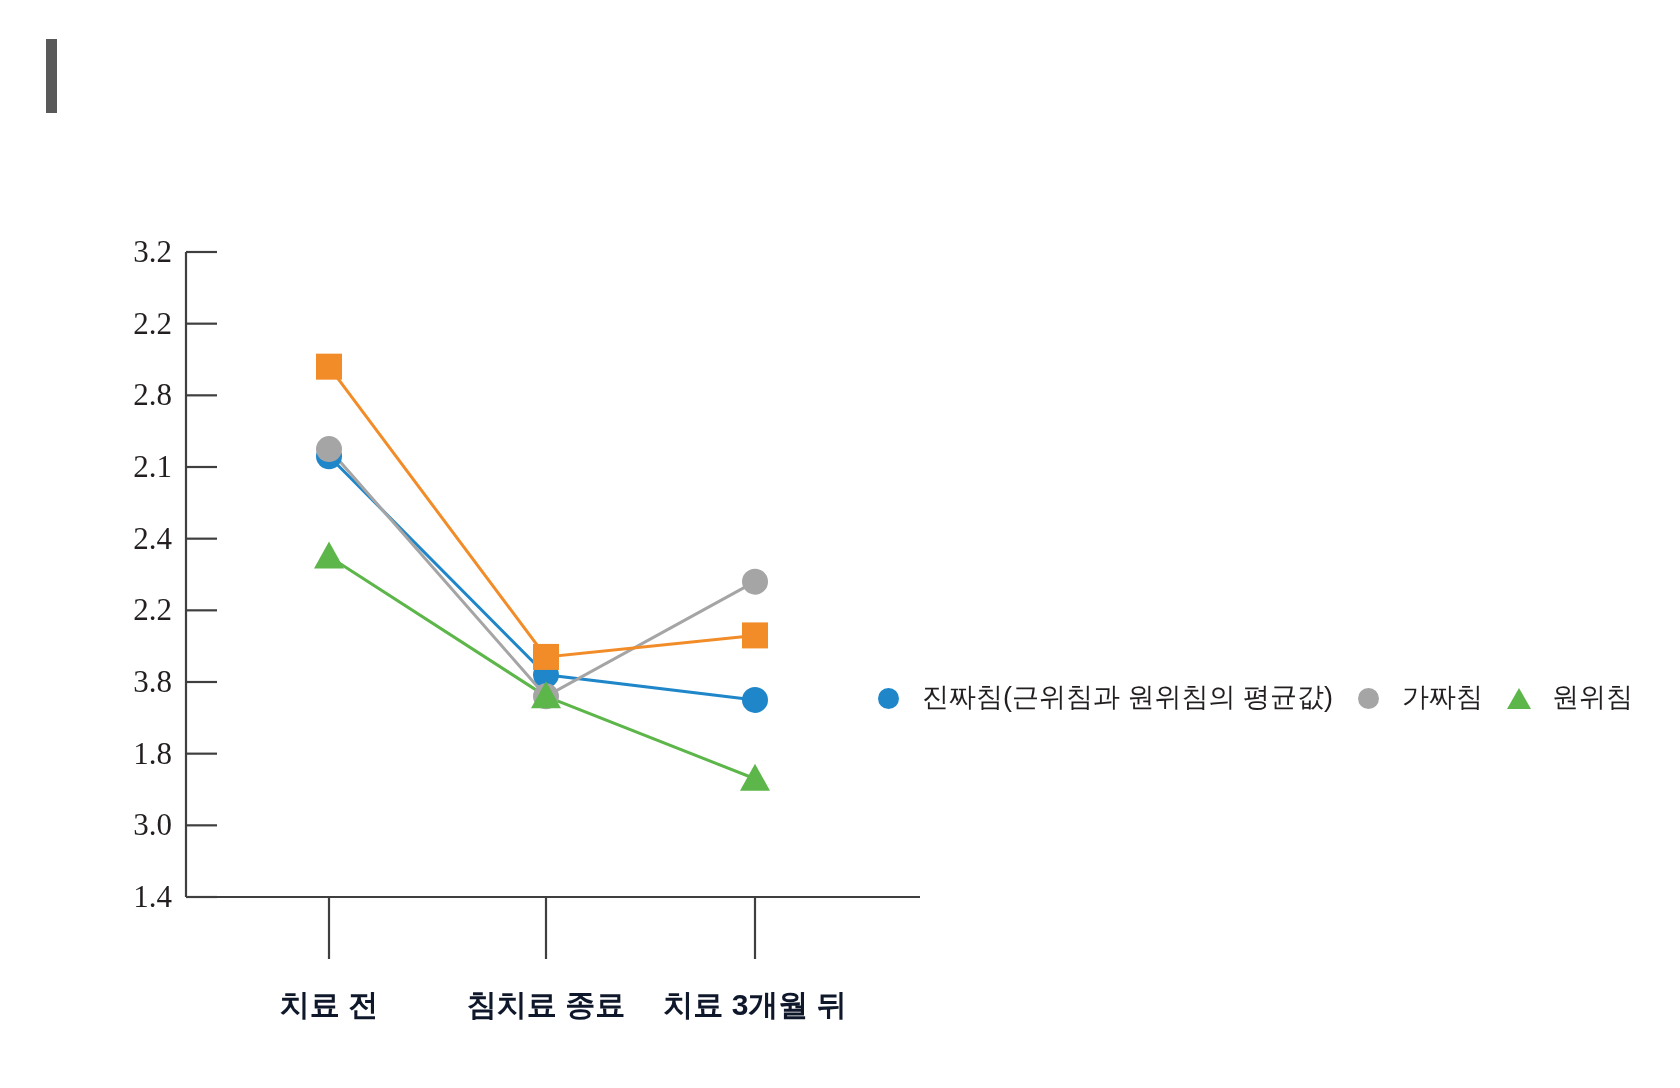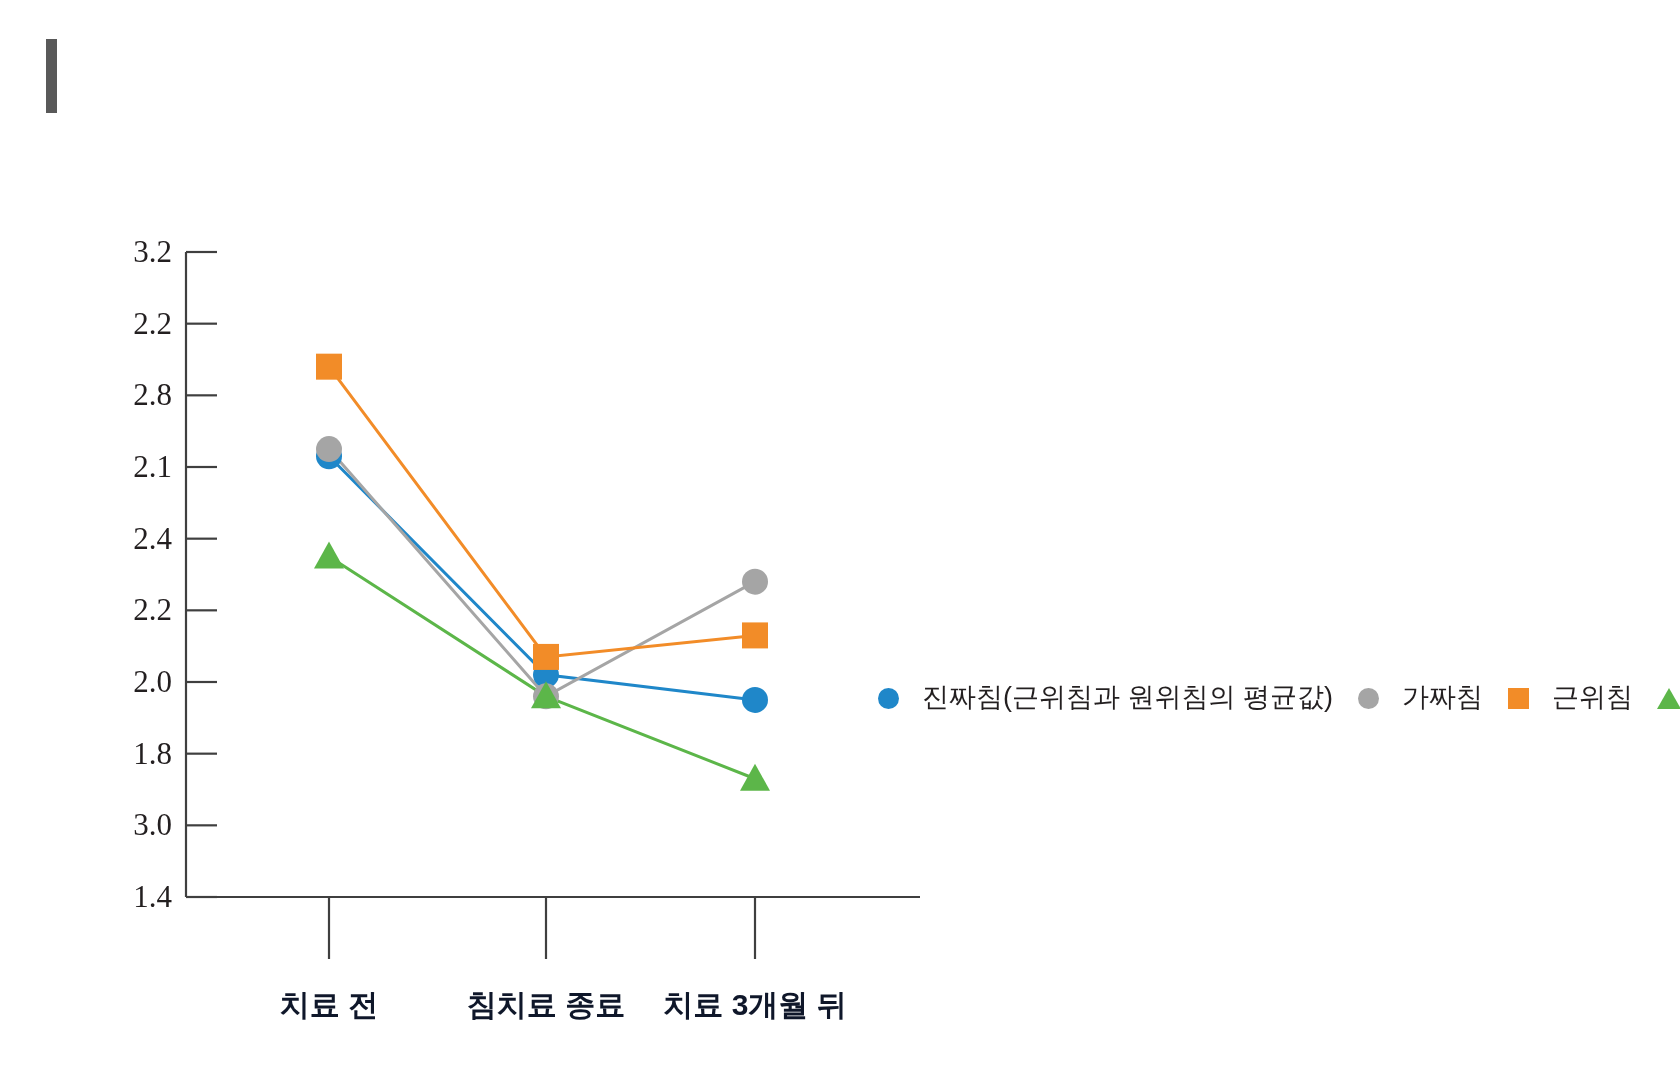--- a/index.html
+++ b/index.html
@@ -170,21 +170,21 @@
         <polygon points="755,763.75 740,790.75 770,790.75" fill="#5cb649"></polygon>
       </g>
   </svg>
   <div id="ytick-labels">
       <div class="ytick-label" style="left: 92px; top: 252px;">3.2</div>
       <div class="ytick-label" style="left: 92px; top: 323.667px;">2.2</div>
       <div class="ytick-label" style="left: 92px; top: 395.333px;">2.8</div>
       <div class="ytick-label" style="left: 92px; top: 467px;">2.1</div>
       <div class="ytick-label" style="left: 92px; top: 538.667px;">2.4</div>
       <div class="ytick-label" style="left: 92px; top: 610.333px;">2.2</div>
-      <div class="ytick-label" style="left: 92px; top: 682px;">2.0</div>
+      <div class="ytick-label" style="left: 92px; top: 682px;">3.8</div>
       <div class="ytick-label" style="left: 92px; top: 753.667px;">1.8</div>
       <div class="ytick-label" style="left: 92px; top: 825.333px;">3.0</div>
       <div class="ytick-label" style="left: 92px; top: 897px;">1.4</div>
     </div>
   <div id="xtick-labels">
       <div class="xtick-label" style="left: 329px; top: 985px;">치료 전</div>
       <div class="xtick-label" style="left: 546px; top: 985px;">침치료 종료</div>
       <div class="xtick-label" style="left: 755px; top: 985px;">치료 3개월 뒤</div>
     </div>
 </div>
@@ -197,23 +197,17 @@
       <span class="legend-label">진짜침(근위침과 원위침의 평균값)</span>
     </div>
     <div class="legend-row">
       <span class="legend-marker">
         <span class="m-circle" style="background: rgb(165, 165, 165);"></span>
       </span>
       <span class="legend-label">가짜침</span>
     </div>
     <div class="legend-row">
       <span class="legend-marker">
-        <span class="m-square" style="background: rgb(242, 140, 40);"></span>
-      </span>
-      <span class="legend-label">근위침</span>
-    </div>
-    <div class="legend-row">
-      <span class="legend-marker">
         <span class="m-triangle" style="border-bottom: 21px solid rgb(92, 182, 73);"></span>
       </span>
       <span class="legend-label">원위침</span>
     </div>
   </div>
 
 </body></html>

